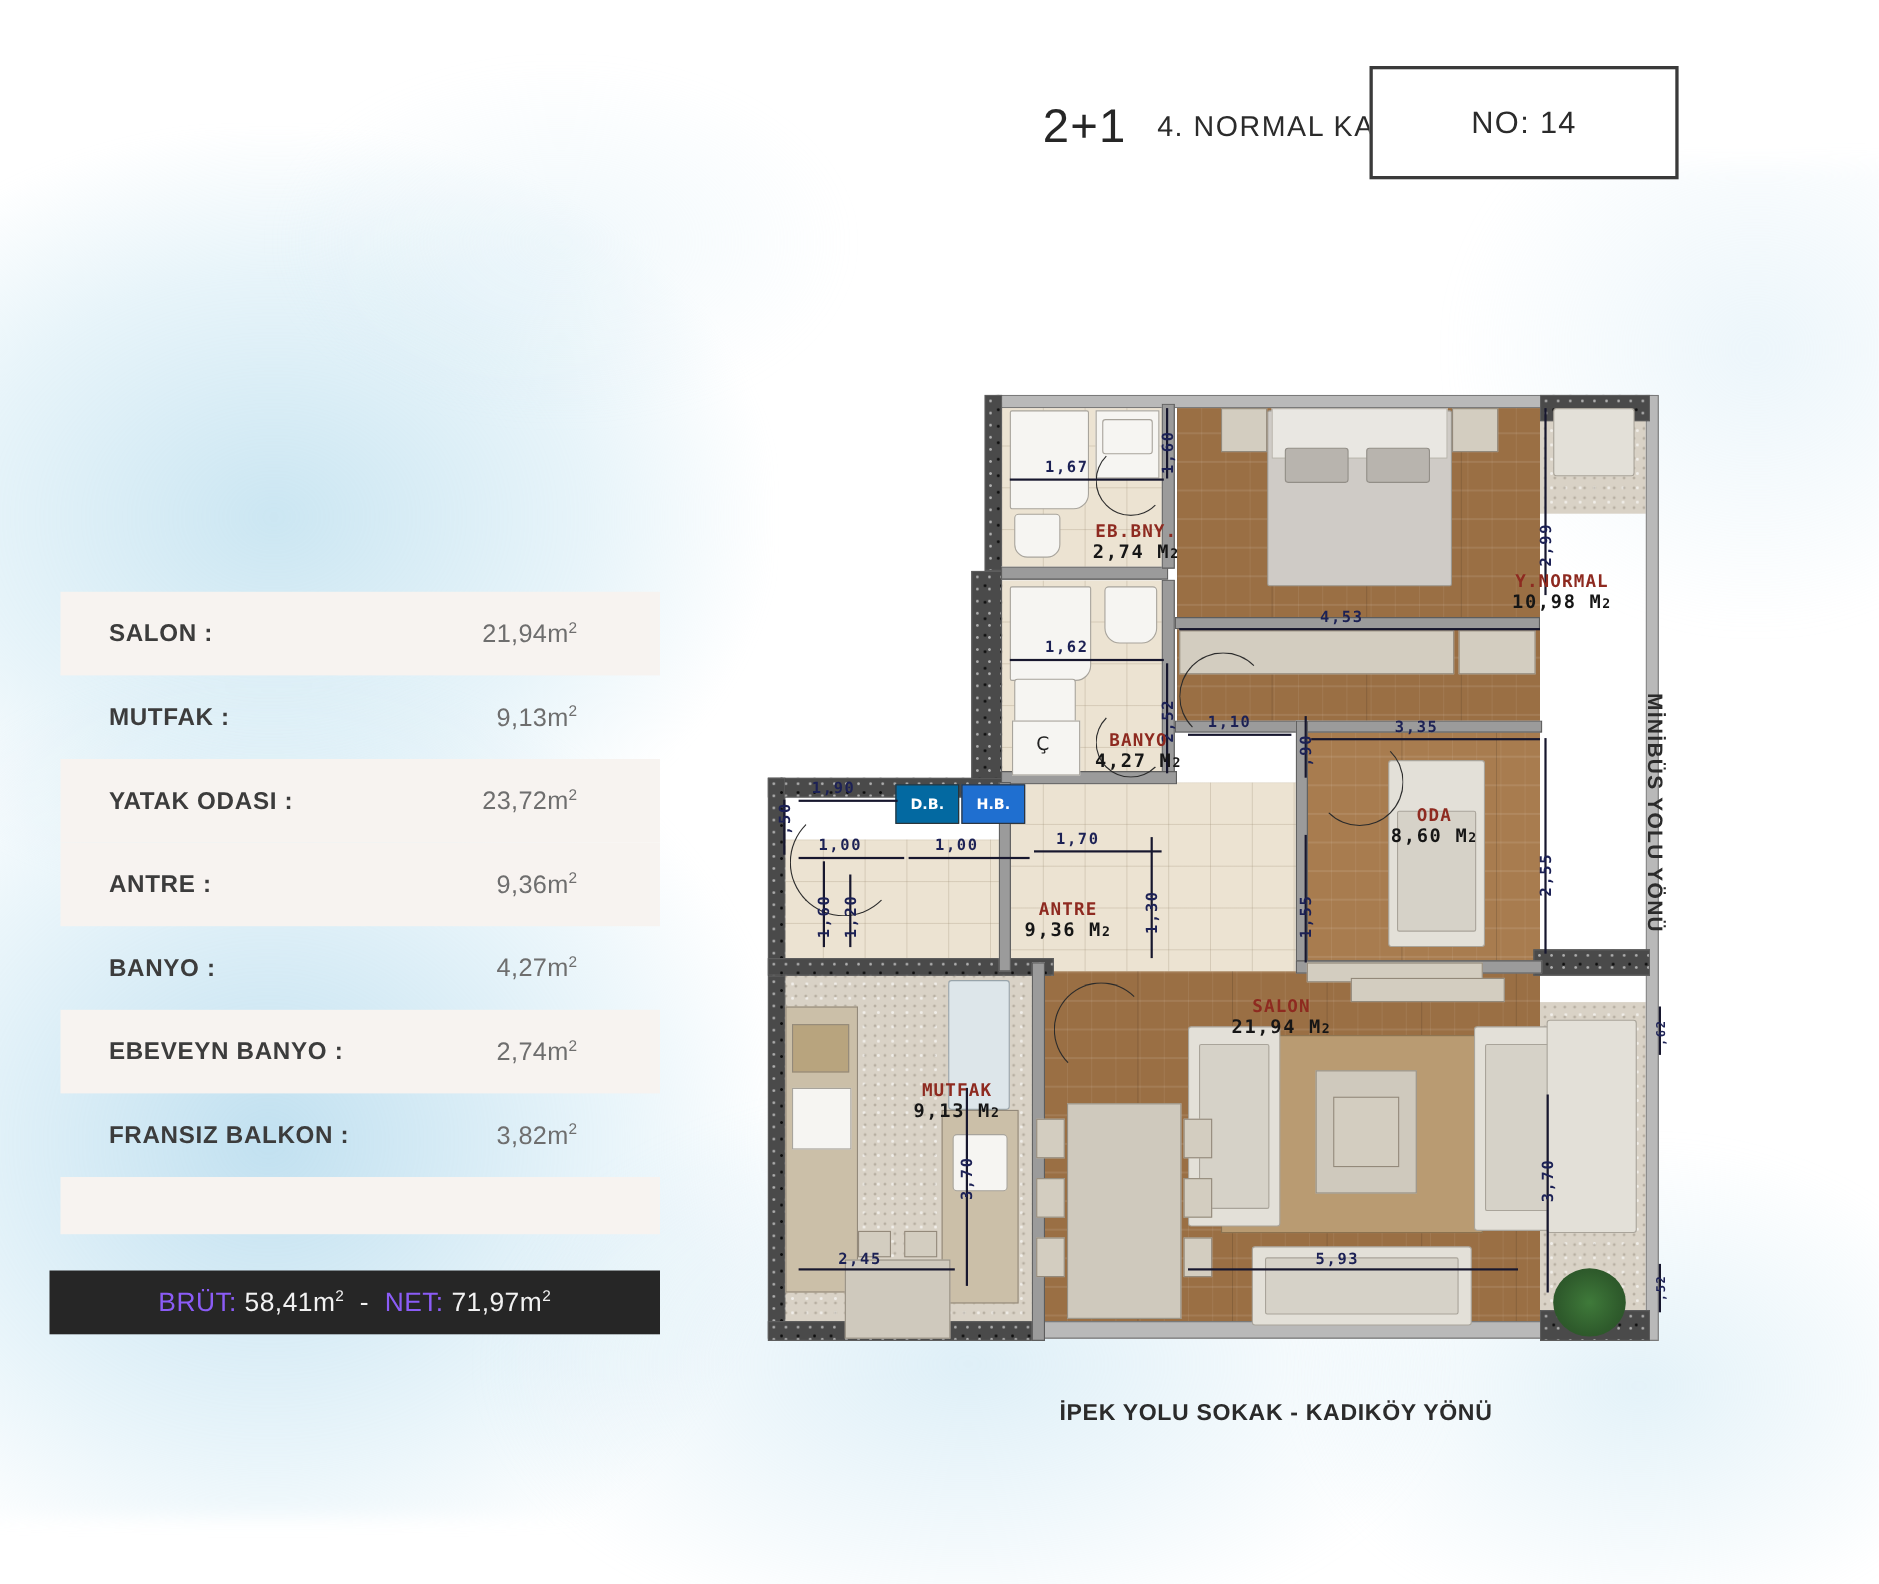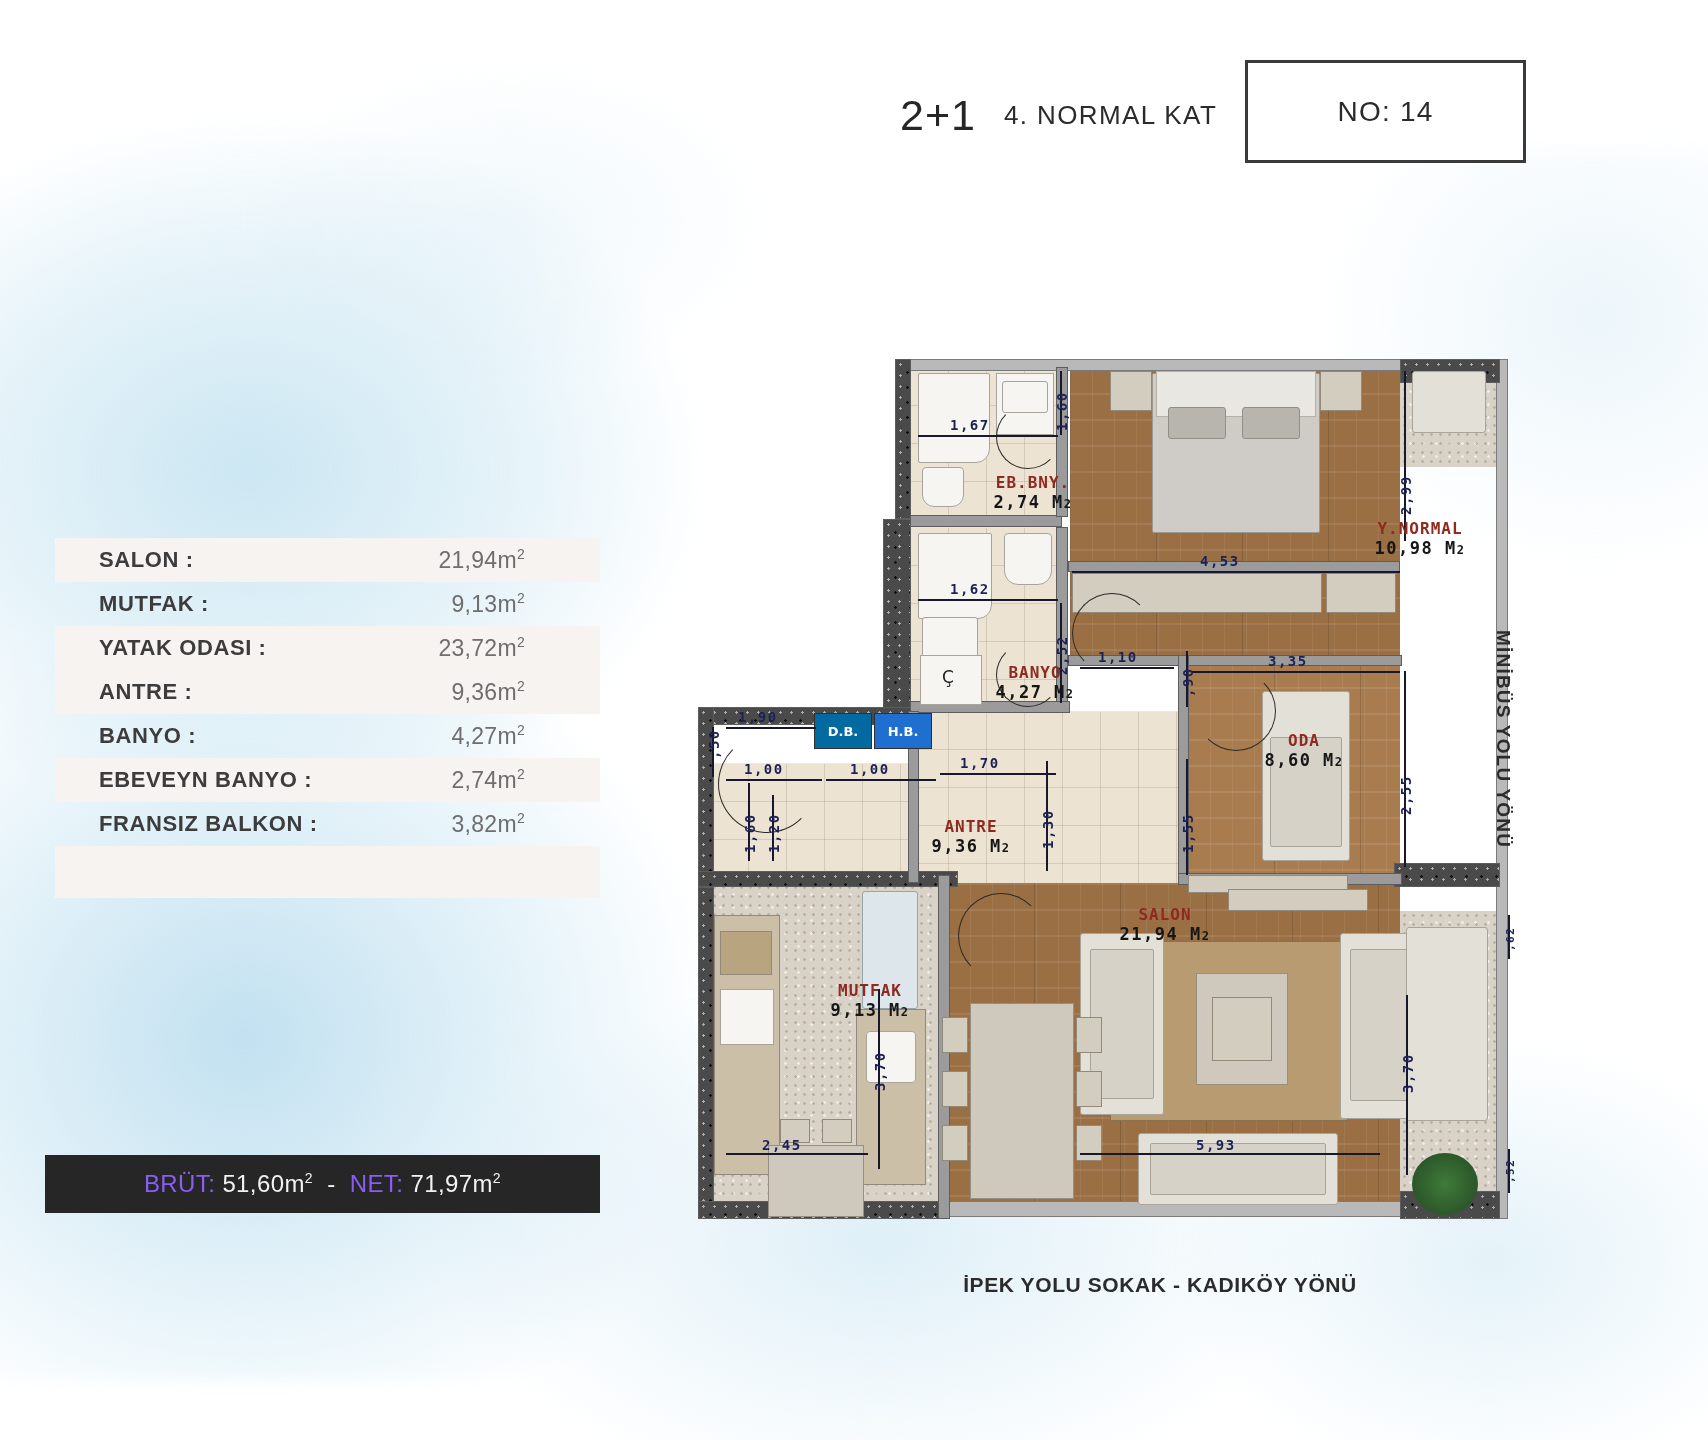--- a/index.html
+++ b/index.html
@@ -24,29 +24,29 @@
     filter:blur(10px);}
   .bg-wash .b5{position:absolute;left:1320px;top:150px;width:460px;height:420px;
     background:radial-gradient(ellipse at 60% 40%, rgba(210,233,245,.42) 0%, rgba(255,255,255,0) 72%);
     filter:blur(10px);}
   .bg-wash .b6{position:absolute;left:250px;top:60px;width:520px;height:320px;
     background:radial-gradient(ellipse at 50% 50%, rgba(214,236,246,.35) 0%, rgba(255,255,255,0) 72%);
     filter:blur(10px);}
 
   
   .header{position:absolute;left:900px;top:60px;width:620px;height:110px;display:flex;align-items:center;}
-  .hdr-type{font-size:43px;color:#262626;letter-spacing:1px;font-weight:300;}
+  .hdr-type{font-size:43px;color:#262626;letter-spacing:1px;font-weight:300;margin-left:48px;}
   .hdr-floor{font-size:26px;color:#2b2b2b;letter-spacing:1.4px;margin-left:28px;font-weight:400;}
   .hdr-nobox{position:absolute;left:345px;top:0px;width:275px;height:97px;border:3px solid #3a3a3a;
     display:flex;align-items:center;justify-content:center;background:#fff;}
   .hdr-no{font-size:28px;color:#2b2b2b;letter-spacing:1.2px;}
 
   
   .table{position:absolute;left:55px;top:538px;width:545px;}
-  .row{height:44px;display:flex;align-items:center;padding:0 0 0 44px;box-sizing:border-box;}
+  .row{height:76px;display:flex;align-items:center;padding:0 0 0 44px;box-sizing:border-box;}
   .row.odd{background:#f7f3f0;}
   .row.even{background:transparent;}
   .row .lbl{font-size:22px;font-weight:bold;color:#3c3c3c;letter-spacing:.6px;flex:0 0 330px;}
   .row .val{font-size:23px;color:#6e6e6e;letter-spacing:.3px;text-align:right;flex:1;padding-right:75px;font-weight:300;}
   .row .val sup{font-size:14px;vertical-align:super;}
   .row.blank{height:52px;background:#f7f3f0;}
   .totalbar{position:absolute;left:45px;top:1155px;width:555px;height:58px;background:#262626;
     display:flex;align-items:center;justify-content:center;}
   .totalbar .t{font-size:24px;color:#f2f2f2;letter-spacing:.4px;font-weight:300;}
   .totalbar .t b{font-weight:normal;color:#8b5cf6;}
@@ -165,21 +165,21 @@
   <div class="row even">
     <span class="lbl">FRANSIZ BALKON :</span>
     <span class="val"><span>3,82m</span><sup>2</sup></span>
   </div>
   <div class="row blank"></div>
 </div>
 
 <div class="totalbar">
   <span class="t">
     <b>BRÜT:</b>
-    <span>51,60m</span><sup>2</sup>
+    <span>58,41m</span><sup>2</sup>
     &nbsp;<span>-</span>&nbsp;
     <b>NET:</b>
     <span>71,97m</span><sup>2</sup>
   </span>
 </div>
 
 <div class="plan">
 
   <div class="f floor tile" style="left:270px;top:12px;width:152px;height:150px;"></div>
 

